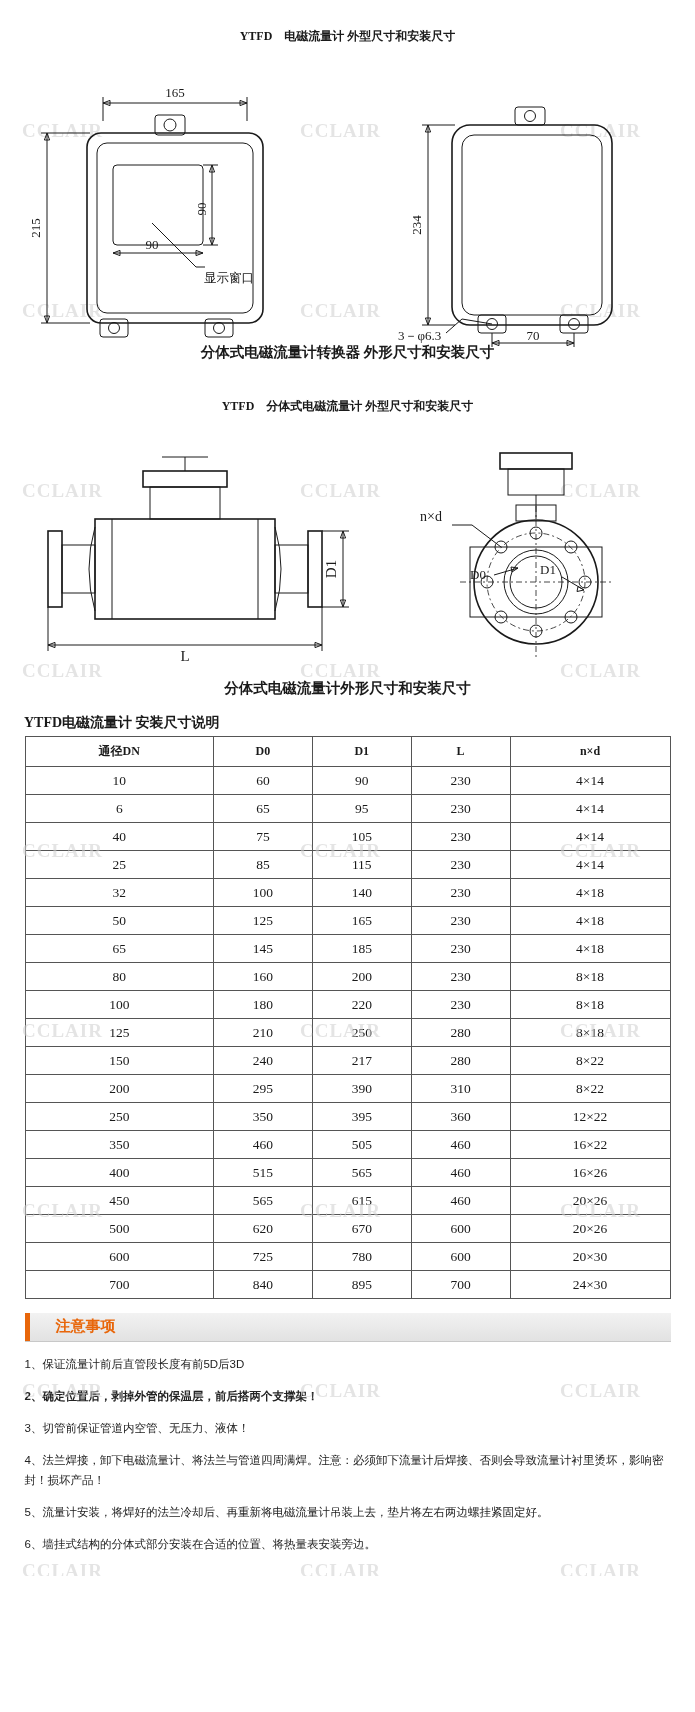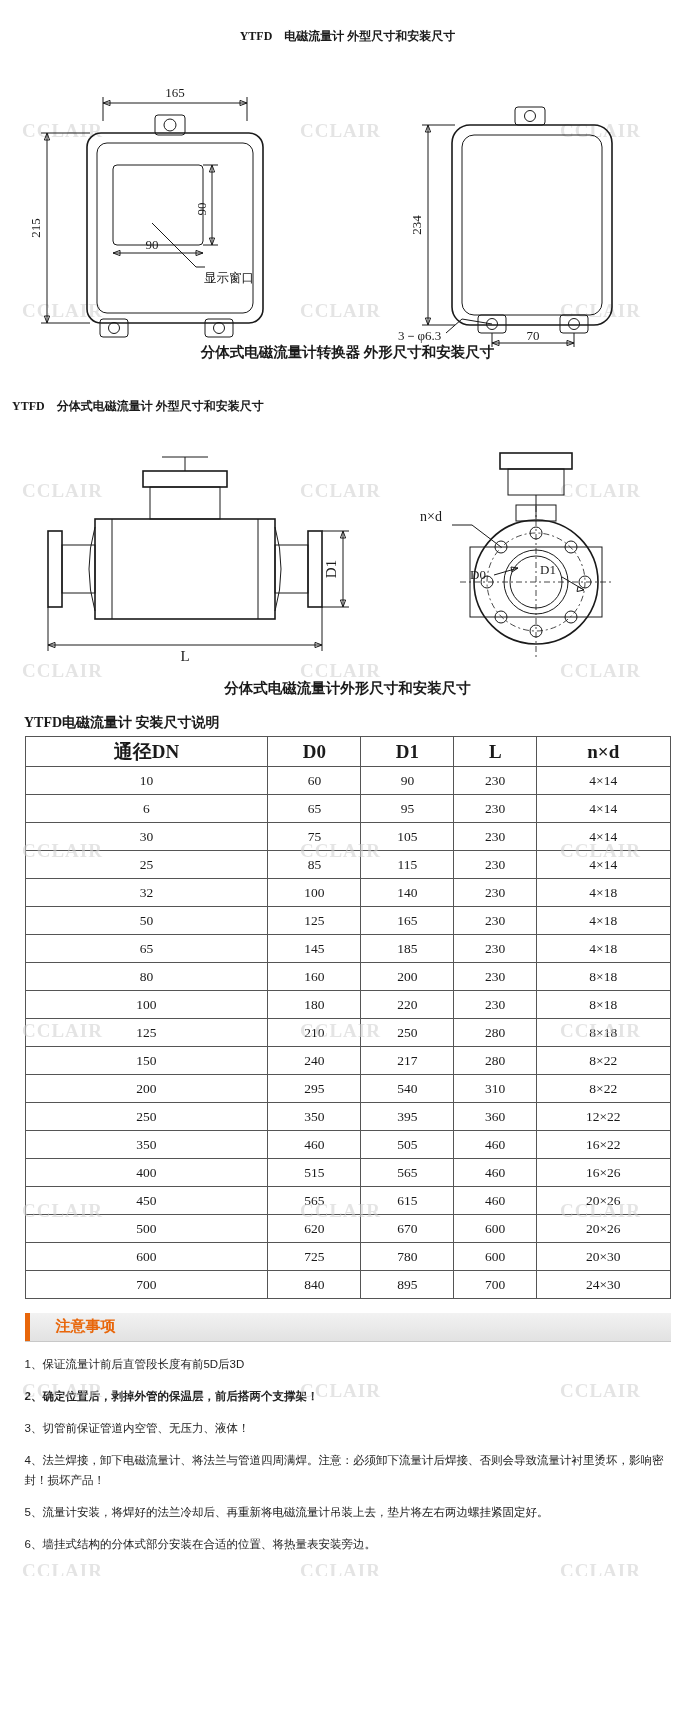--- a/index.html
+++ b/index.html
@@ -23,21 +23,21 @@
   .thick{stroke-width:1.6;}
   .dash{stroke-dasharray:6 3 2 3;stroke-width:.8;}
   .txt{font-family:"Liberation Serif",serif;font-size:13px;fill:#1a1a1a;}
   .txt-cn{font-family:"Liberation Sans",sans-serif;font-size:12.5px;fill:#1a1a1a;}
 
   
   .tbl-title{font-size:14px;font-weight:bold;margin:0 0 4px 24px;}
   table.dims{border-collapse:collapse;width:646px;margin:0 auto;}
   table.dims td{border:1px solid #555;height:25px;text-align:center;
                 font-size:13.5px;font-family:"Liberation Serif",serif;}
-  table.dims tr.hdr td{font-weight:bold;font-size:19px;height:27px;}
+  table.dims tr.hdr td{font-weight:bold;font-size:12px;height:27px;}
 
   
   .notes-hd{position:relative;width:646px;margin:14px auto 6px auto;height:28px;
             background:linear-gradient(to bottom,#f2f2f2,#e2e2e2);
             border-bottom:1px solid #c8c8c8;}
   .notes-hd .bar{position:absolute;left:0;top:0;width:5px;height:28px;background:#e8660a;}
   .notes-hd .lbl{position:absolute;left:31px;top:4px;color:#e8660a;
             font-family:"Liberation Sans",sans-serif;font-weight:bold;font-size:15px;}
   .note{width:646px;margin:12px auto;font-family:"Liberation Sans",sans-serif;
         font-size:11.5px;line-height:20px;color:#222;}
@@ -156,21 +156,21 @@
 
     <line class="ln thin" x1="492" y1="267" x2="462" y2="262"></line>
     <line class="ln thin" x1="462" y1="262" x2="446" y2="276"></line>
     <text class="txt" x="398" y="283">3－φ6.3</text>
   </svg>
   </div>
 
   <div class="sec-cap" style="margin-top:-4px;">分体式电磁流量计转换器 外形尺寸和安装尺寸</div>
 
   <div style="height:24px;"></div>
-  <div class="h-title" style="text-align:left;">
+  <div class="h-title" style="text-align:center;">
     <span>YTFD</span>
     <span style="display:inline-block;width:6px;"></span>
     <span>分体式电磁流量计 外型尺寸和安装尺寸</span>
   </div>
 
   <div class="draw-wrap">
   <svg width="695" height="258" viewBox="0 0 695 258">
 
     <rect class="ln thick" x="95" y="92" width="180" height="100"></rect>
 
@@ -266,21 +266,21 @@
           <td>4×14</td>
         </tr>
         <tr>
           <td>6</td>
           <td>65</td>
           <td>95</td>
           <td>230</td>
           <td>4×14</td>
         </tr>
         <tr>
-          <td>30</td>
+          <td>40</td>
           <td>75</td>
           <td>105</td>
           <td>230</td>
           <td>4×14</td>
         </tr>
         <tr>
           <td>25</td>
           <td>85</td>
           <td>115</td>
           <td>230</td>
@@ -331,21 +331,21 @@
         <tr>
           <td>150</td>
           <td>240</td>
           <td>217</td>
           <td>280</td>
           <td>8×22</td>
         </tr>
         <tr>
           <td>200</td>
           <td>295</td>
-          <td>540</td>
+          <td>390</td>
           <td>310</td>
           <td>8×22</td>
         </tr>
         <tr>
           <td>250</td>
           <td>350</td>
           <td>395</td>
           <td>360</td>
           <td>12×22</td>
         </tr>

